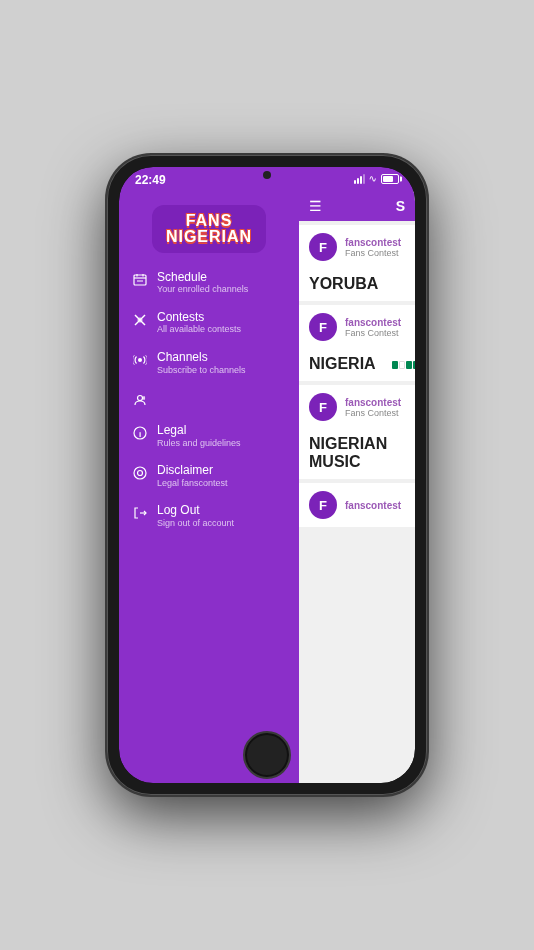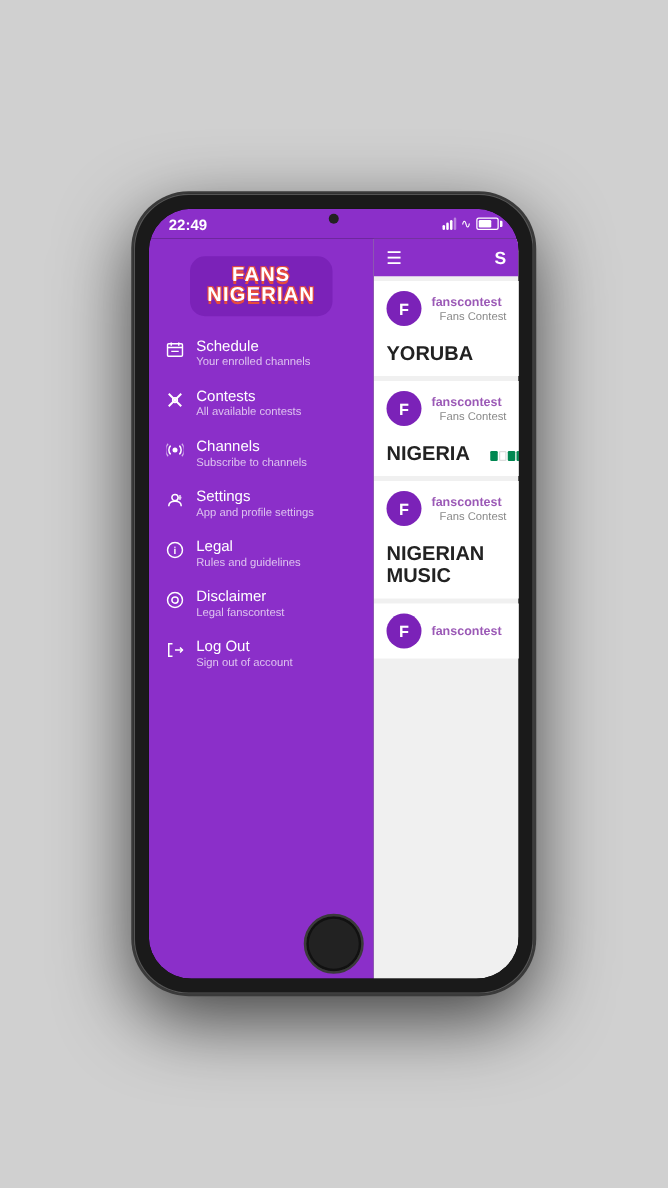--- a/index.html
+++ b/index.html
@@ -316,21 +316,20 @@
 
     .card-username {
       font-size: 10px;
       color: #9B59B6;
       font-weight: 600;
     }
 
     .card-channel {
       font-size: 9px;
       color: #888;
-      text-align: right;
     }
 
     .card-title {
       font-size: 16px;
       font-weight: 700;
       color: #222;
       margin-top: 14px;
     }
 
     .nigeria-flags {
@@ -439,24 +438,20 @@
             <div class="nav-item">
               <div class="nav-icon">
                 <svg width="14" height="14" viewBox="0 0 14 14" fill="none">
                   <circle cx="7" cy="5" r="2.5" stroke="white" stroke-width="1.2"></circle>
                   <path d="M2 12 C2 9.5 4 8 7 8 C10 8 12 9.5 12 12" stroke="white" stroke-width="1.2"></path>
                   <circle cx="11" cy="5" r="1.2" fill="white" opacity="0.8"></circle>
                   <line x1="11" y1="3" x2="11" y2="4" stroke="white" stroke-width="1"></line>
                   <line x1="11" y1="6" x2="11" y2="7" stroke="white" stroke-width="1"></line>
                 </svg>
               </div>
-              <div class="nav-text">
-                <div class="nav-label">Settings</div>
-                <div class="nav-sublabel">App and profile settings</div>
-              </div>
             </div>
 
             <div class="nav-item">
               <div class="nav-icon">
                 <svg width="14" height="14" viewBox="0 0 14 14" fill="none">
                   <circle cx="7" cy="7" r="6" stroke="white" stroke-width="1.2"></circle>
                   <text x="7" y="10.5" text-anchor="middle" fill="white" font-size="8" font-weight="bold">i</text>
                 </svg>
               </div>
               <div class="nav-text">

